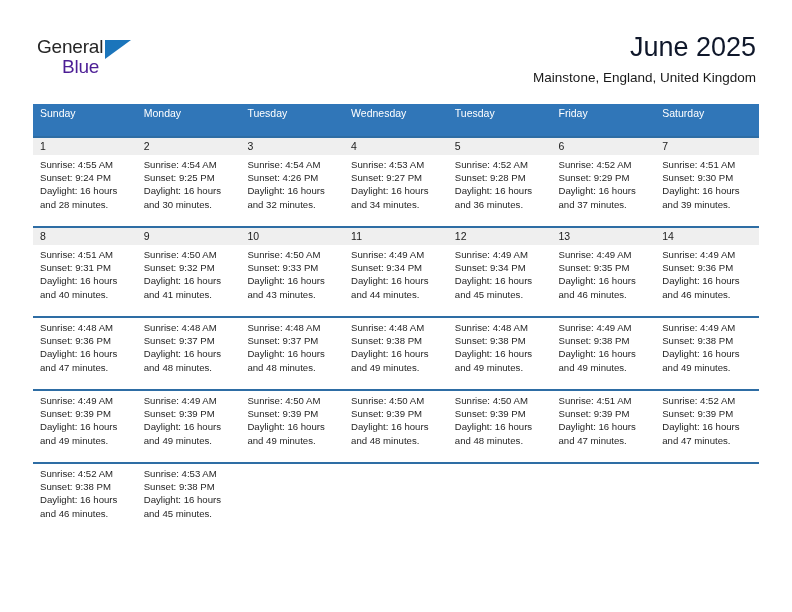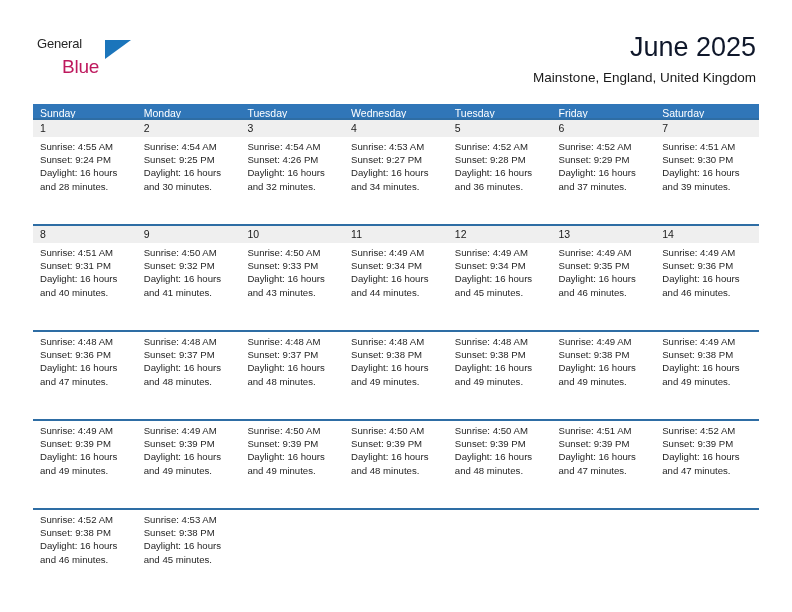--- a/index.html
+++ b/index.html
@@ -33,41 +33,41 @@
     position: absolute;
     left: 37px;
     top: 36px;
     width: 130px;
     height: 44px;
   }
   .logo-general {
     position: absolute;
     left: 0;
     top: 0;
-    font-size: 13px;
+    font-size: 19px;
     letter-spacing: -0.2px;
     color: #262626;
     font-family: "Liberation Sans", sans-serif;
   }
   .logo-triangle {
     position: absolute;
     left: 68px;
     top: 4px;
     width: 0;
     height: 0;
     border-left: 26px solid #1b75bb;
     border-bottom: 19px solid transparent;
   }
   .logo-blue {
     position: absolute;
     left: 25px;
     top: 20px;
     font-size: 19px;
     letter-spacing: -0.2px;
-    color: #be185d;
+    color: #4c1d95;
     font-family: "Liberation Sans", sans-serif;
   }
   .title-block {
     position: absolute;
     right: 36px;
     top: 30px;
     text-align: right;
   }
   .month-title {
     font-size: 27px;
@@ -88,21 +88,21 @@
   
   .calendar {
     position: absolute;
     left: 33px;
     top: 104px;
     width: 726px;
   }
   .cal-header {
     display: flex;
     width: 726px;
-    height: 14px;
+    height: 32px;
     background: #3076b8;
   }
   .cal-header .dow {
     width: 103.714px;
     box-sizing: border-box;
     padding-left: 7px;
     color: #ffffff;
     font-size: 10.5px;
     line-height: 18px;
     white-space: nowrap;
@@ -126,21 +126,21 @@
     width: 103.714px;
     box-sizing: border-box;
     padding-left: 7px;
     font-size: 10.5px;
     line-height: 17px;
     color: #1a1a1a;
   }
   .week-body {
     display: flex;
     width: 726px;
-    height: 87px;
+    height: 71px;
     background: #ffffff;
   }
   .week-body .cell {
     width: 103.714px;
     box-sizing: border-box;
     padding-left: 7px;
     padding-top: 3px;
   }
   .cell .line {
     font-size: 9.6px;

